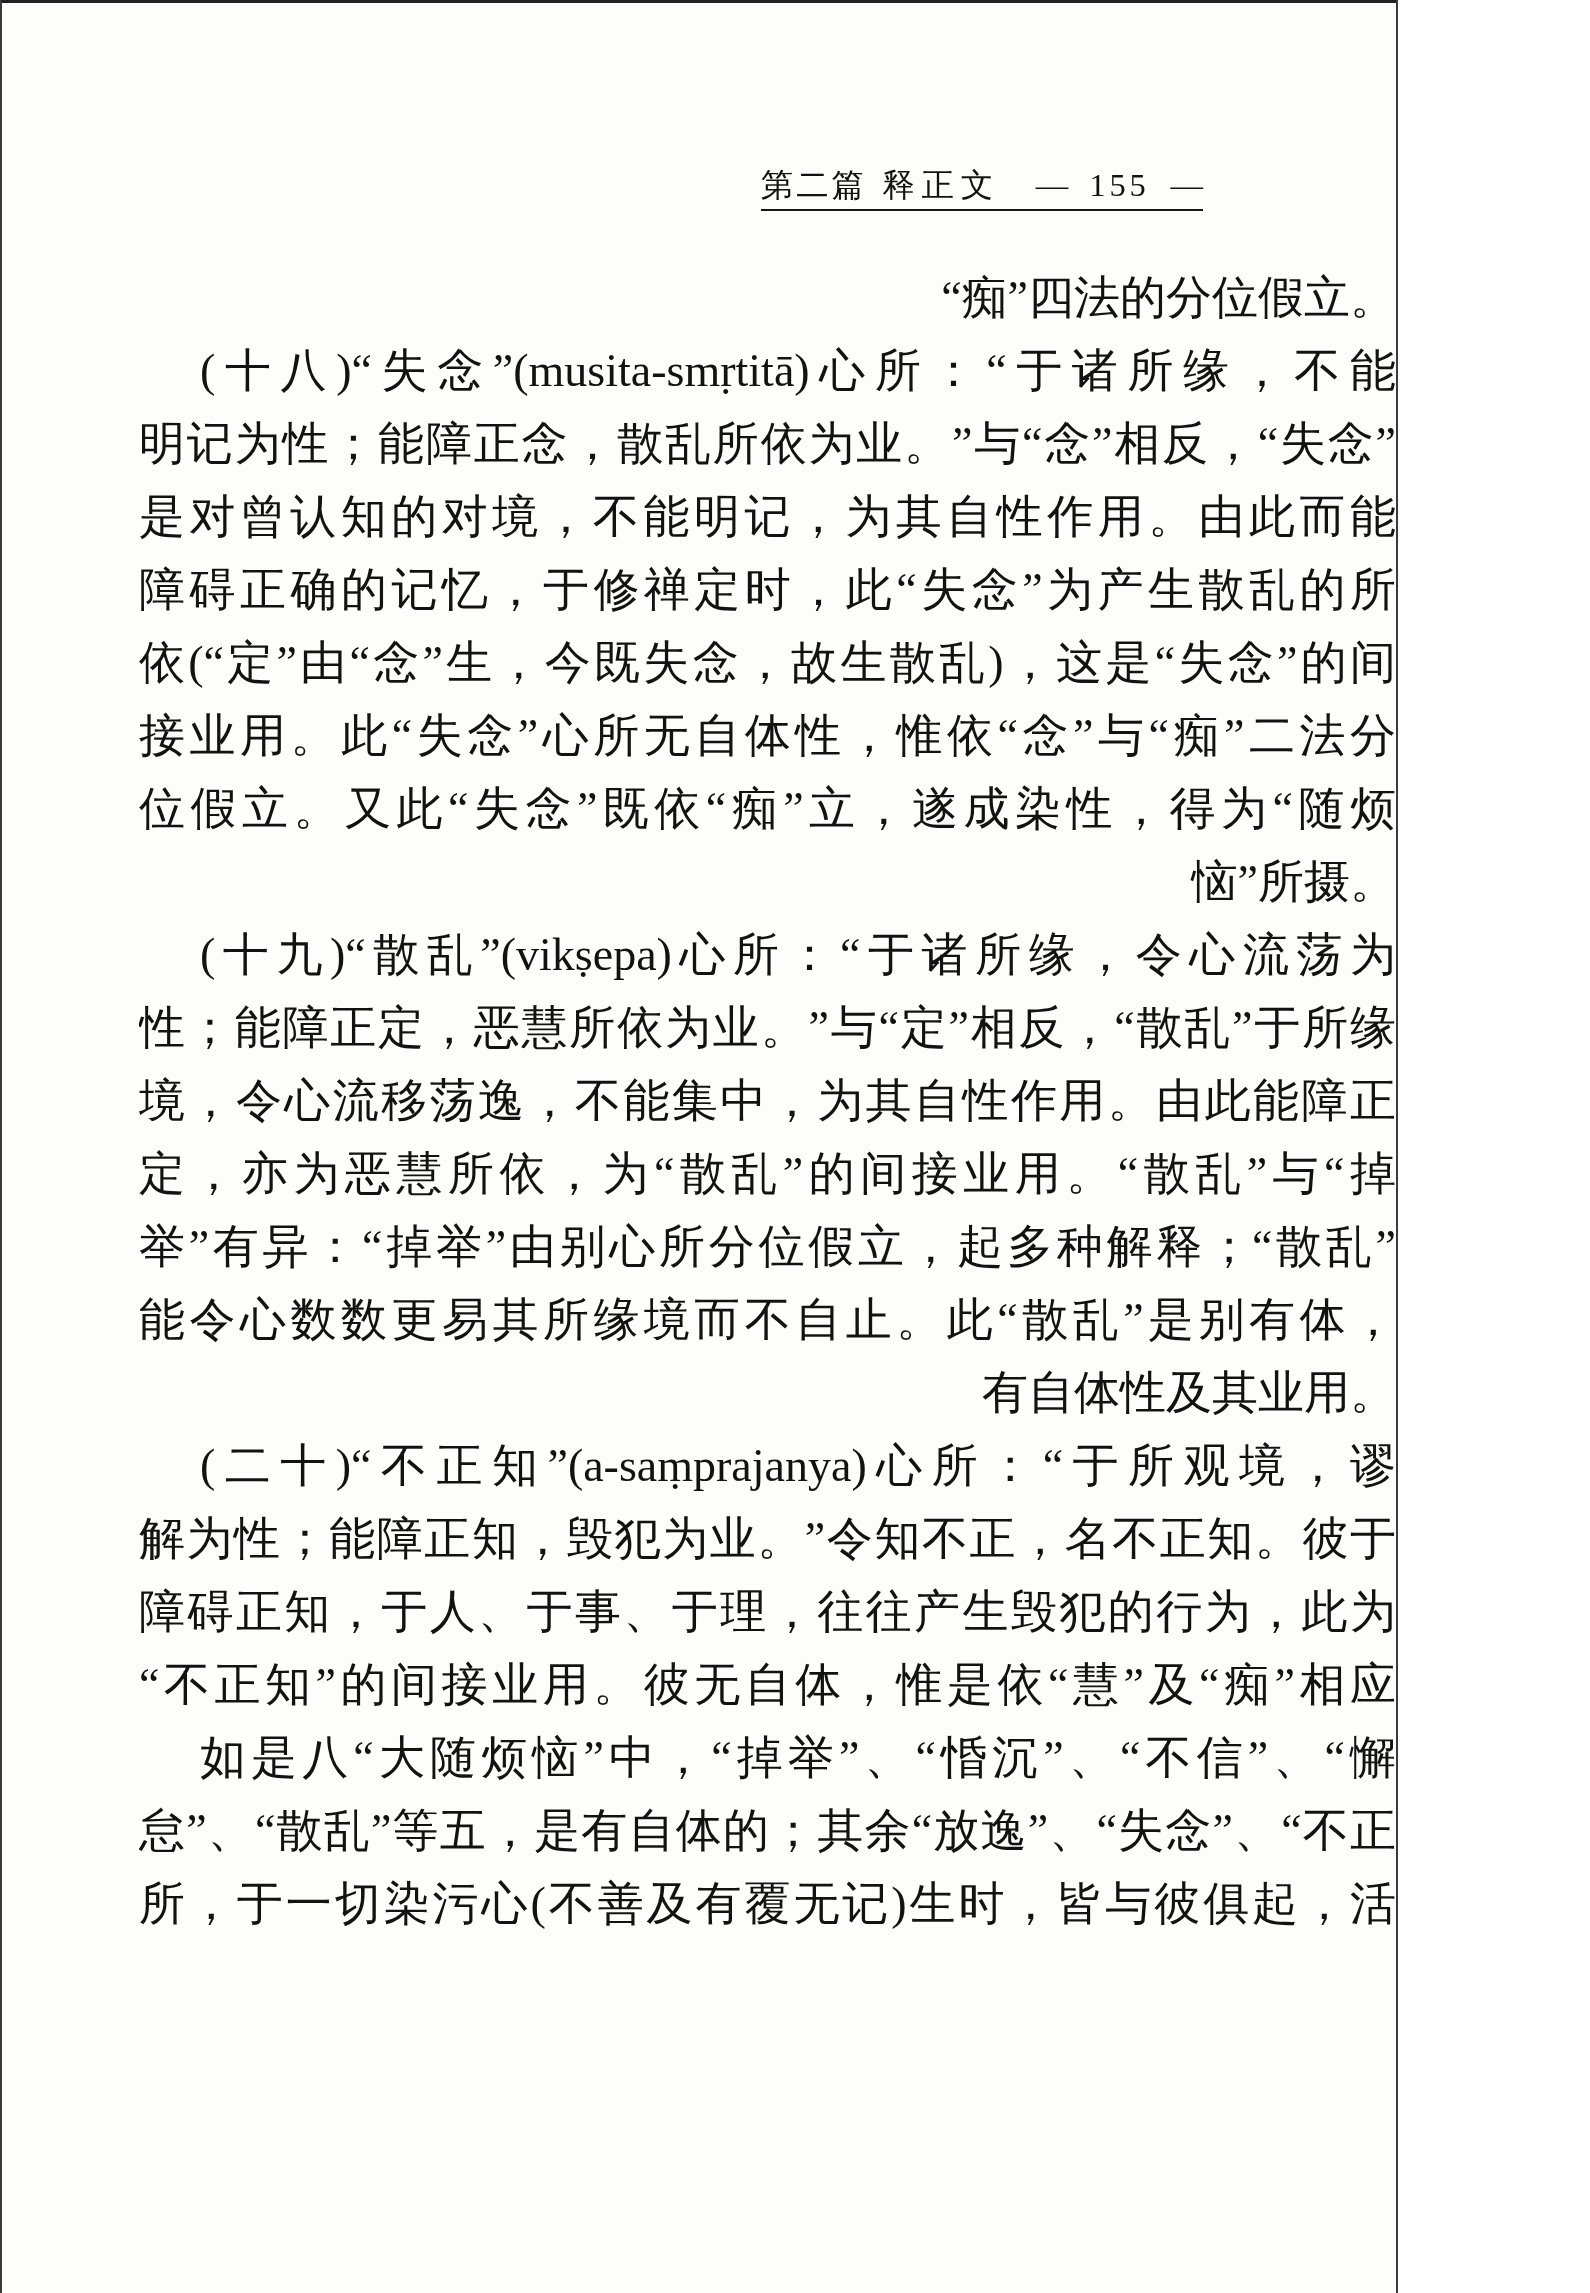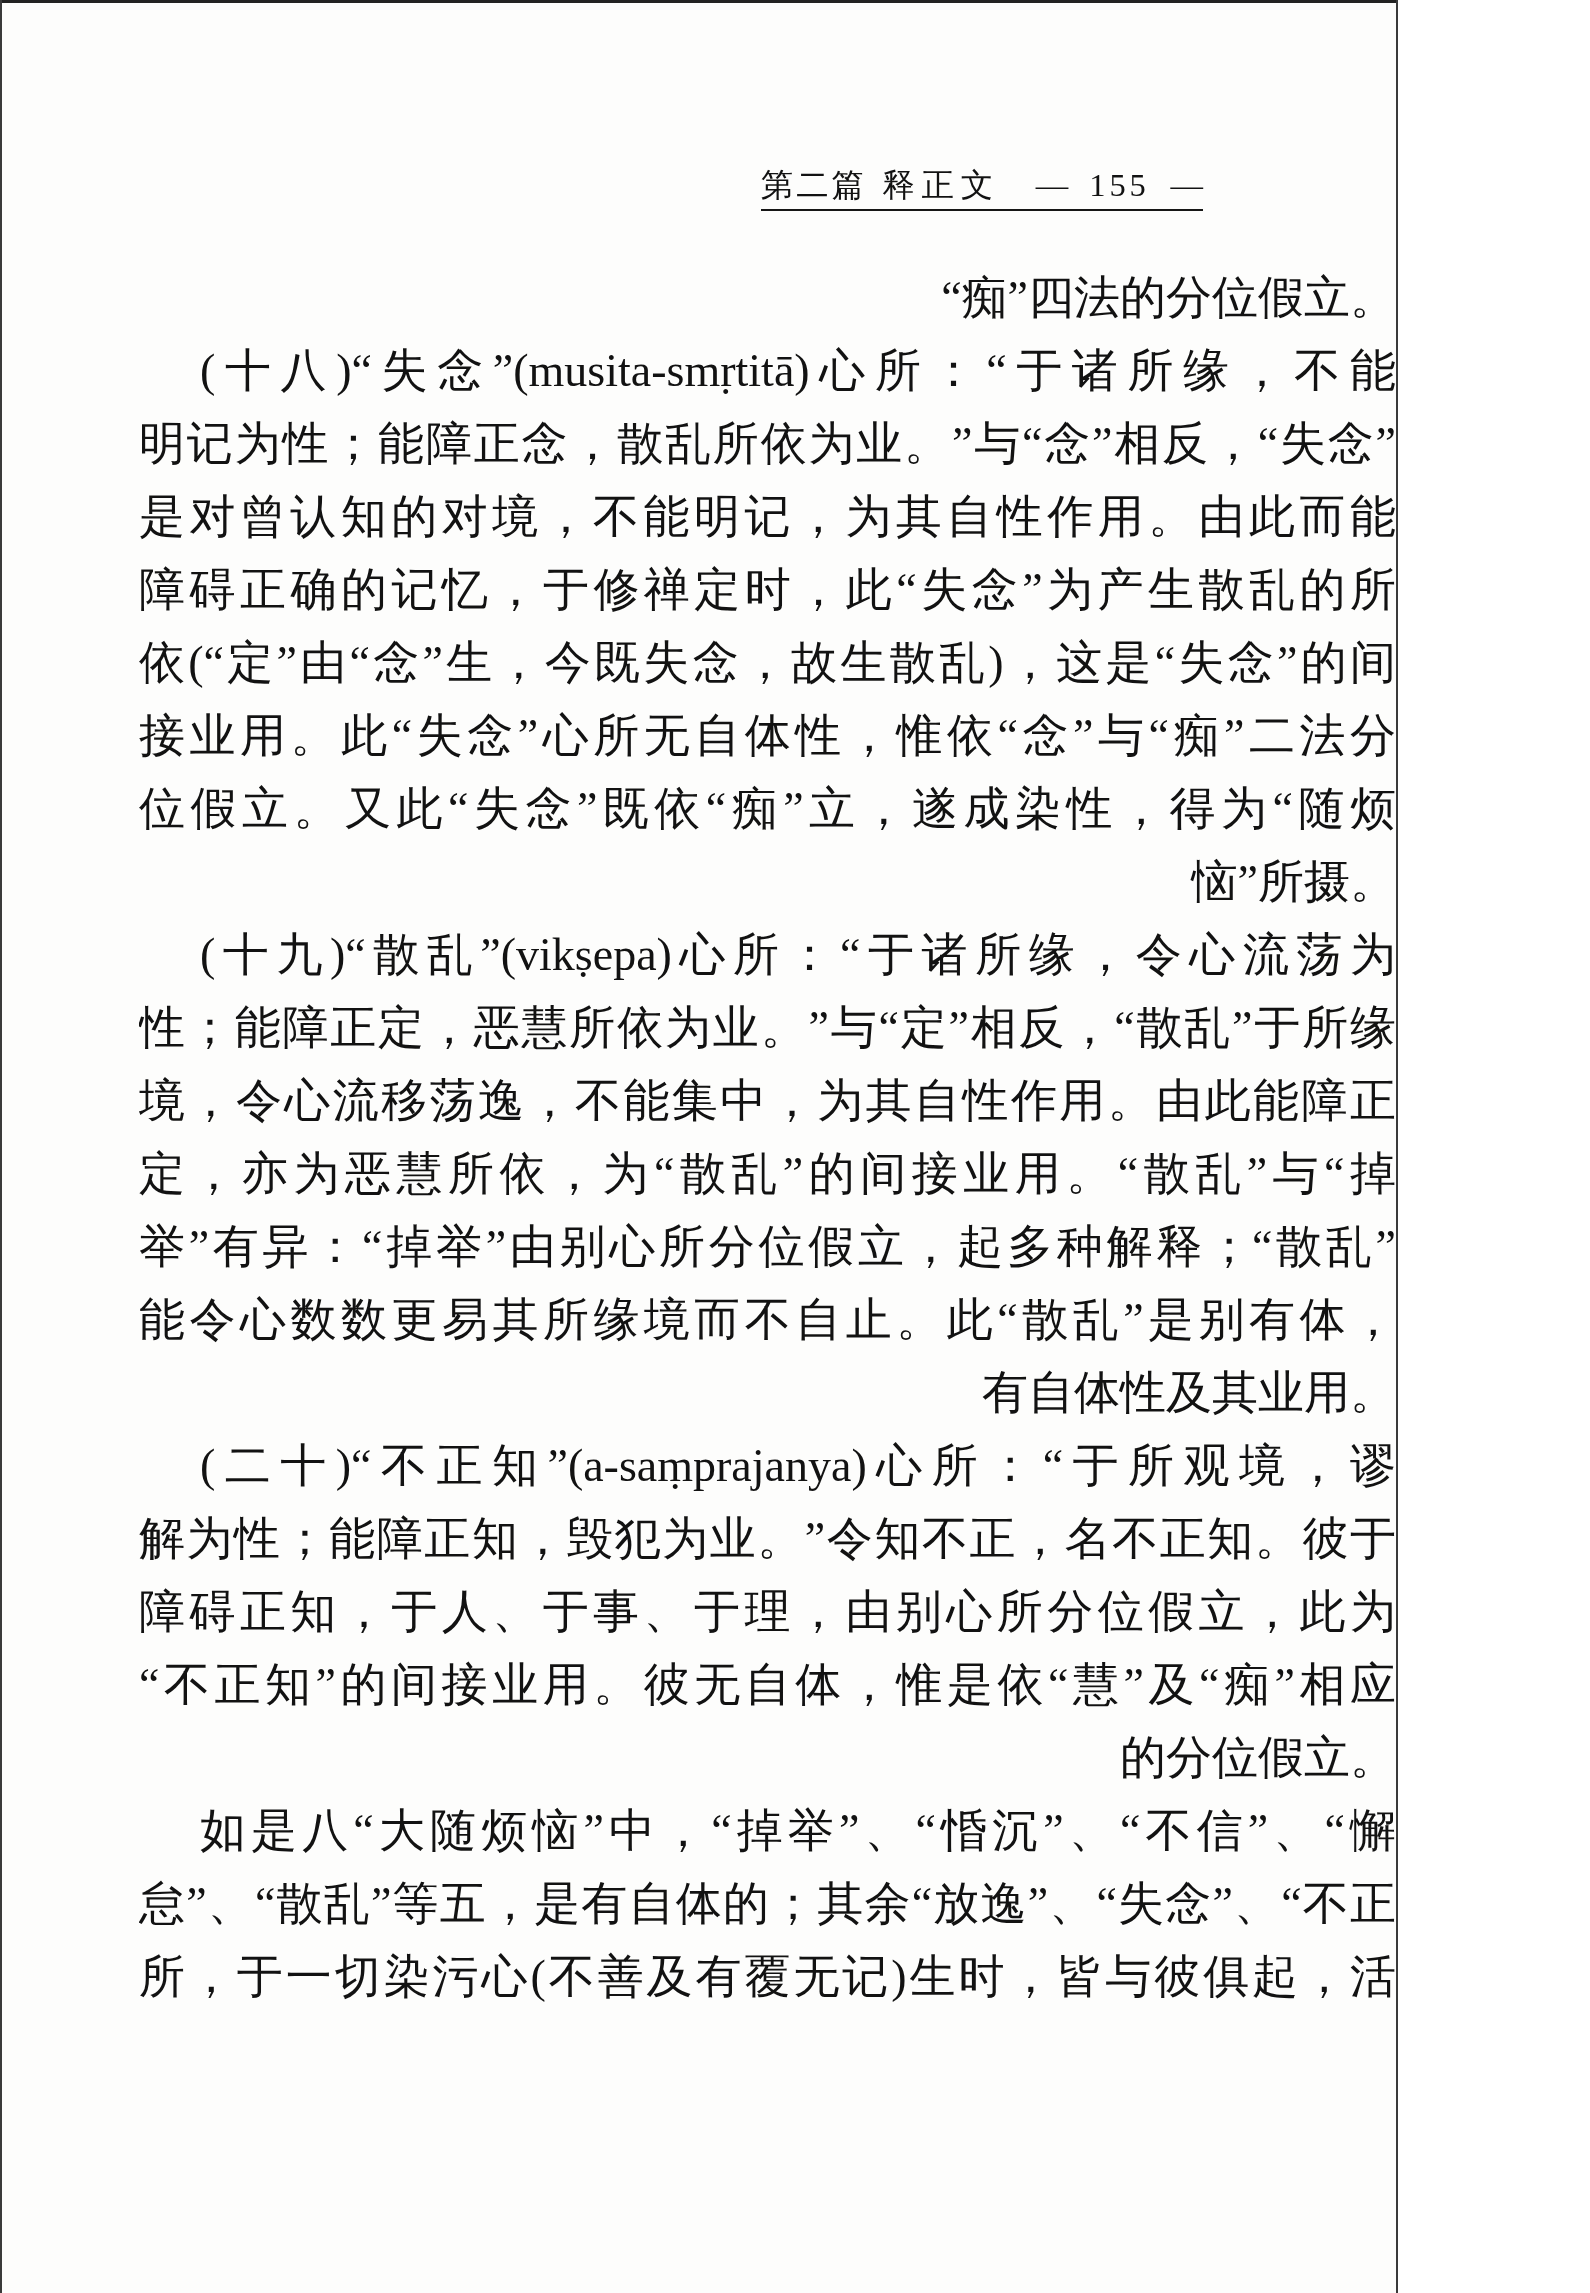--- a/index.html
+++ b/index.html
@@ -82,21 +82,20 @@
       <div class="line">恼”所摄。</div>
       <div class="line indent fill">(十九)“散乱”(vikṣepa)心所：“于诸所缘，令心流荡为</div>
       <div class="line fill">性；能障正定，恶慧所依为业。”与“定”相反，“散乱”于所缘</div>
       <div class="line fill">境，令心流移荡逸，不能集中，为其自性作用。由此能障正</div>
       <div class="line fill">定，亦为恶慧所依，为“散乱”的间接业用。“散乱”与“掉</div>
       <div class="line fill">举”有异：“掉举”由别心所分位假立，起多种解释；“散乱”</div>
       <div class="line fill">能令心数数更易其所缘境而不自止。此“散乱”是别有体，</div>
       <div class="line">有自体性及其业用。</div>
       <div class="line indent fill">(二十)“不正知”(a-saṃprajanya)心所：“于所观境，谬</div>
       <div class="line fill">解为性；能障正知，毁犯为业。”令知不正，名不正知。彼于</div>
-      <div class="line fill">障碍正知，于人、于事、于理，由别心所分位假立，此为</div>
+      <div class="line fill">障碍正知，于人、于事、于理，往往产生毁犯的行为，此为</div>
       <div class="line fill">“不正知”的间接业用。彼无自体，惟是依“慧”及“痴”相应</div>
-      <div class="line">的分位假立。</div>
       <div class="line indent fill">如是八“大随烦恼”中，“掉举”、“惛沉”、“不信”、“懈</div>
       <div class="line fill">怠”、“散乱”等五，是有自体的；其余“放逸”、“失念”、“不正</div>
       <div class="line fill">所，于一切染污心(不善及有覆无记)生时，皆与彼俱起，活</div>
     </div>
 </div>
 
 
 </body></html>

